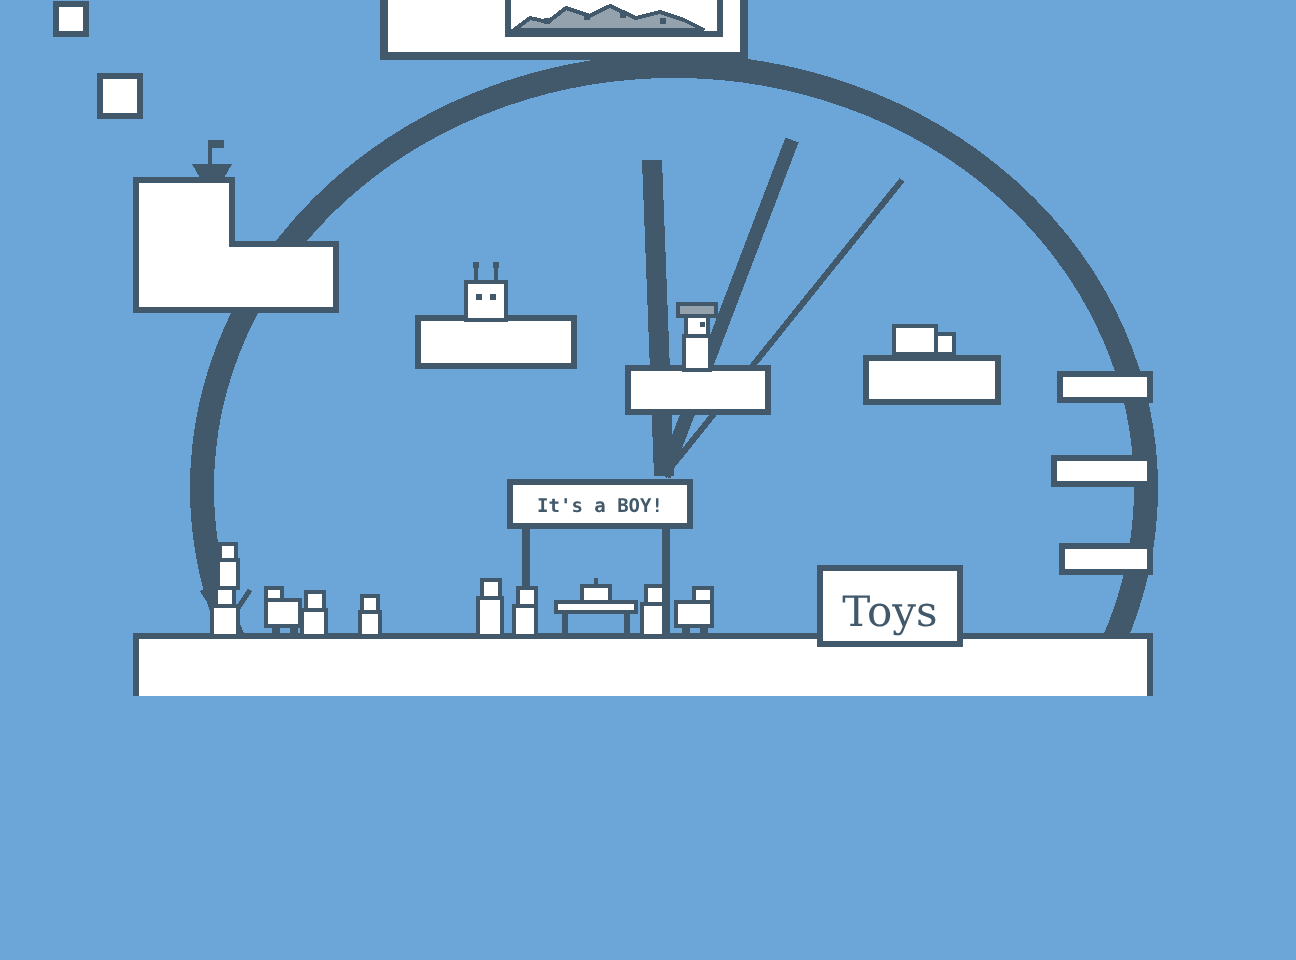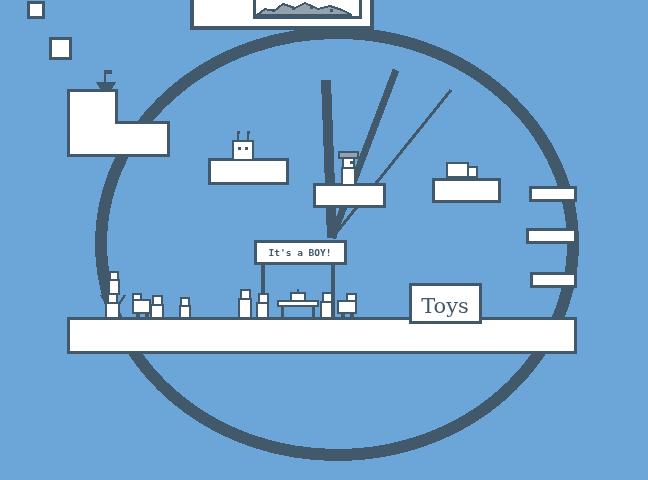--- a/index.html
+++ b/index.html
@@ -1,16 +1,16 @@
 <!DOCTYPE html>
 <html><head>
 <meta charset="utf-8">
 <style>
   html,body{margin:0;padding:0;background:#6CA6D8;}
-  #stage{position:relative;width:648px;height:480px;background:#6CA6D8;overflow:hidden;
+  #stage{position:relative;width:648px;height:348px;background:#6CA6D8;overflow:hidden;
          font-family:"DejaVu Sans Mono", monospace;}
   svg{display:block}
   
   .W{fill:#FFFFFF;stroke:#41596B;stroke-width:3}
   .W4{fill:#FFFFFF;stroke:#41596B;stroke-width:4}
   .W2{fill:#FFFFFF;stroke:#41596B;stroke-width:2.4}
   .D{fill:#41596B}
   .G{fill:#93A2AC;stroke:#41596B;stroke-width:2}
   .H{stroke:#41596B;stroke-linecap:butt}
   .ring{fill:none;stroke:#41596B;stroke-width:12}

